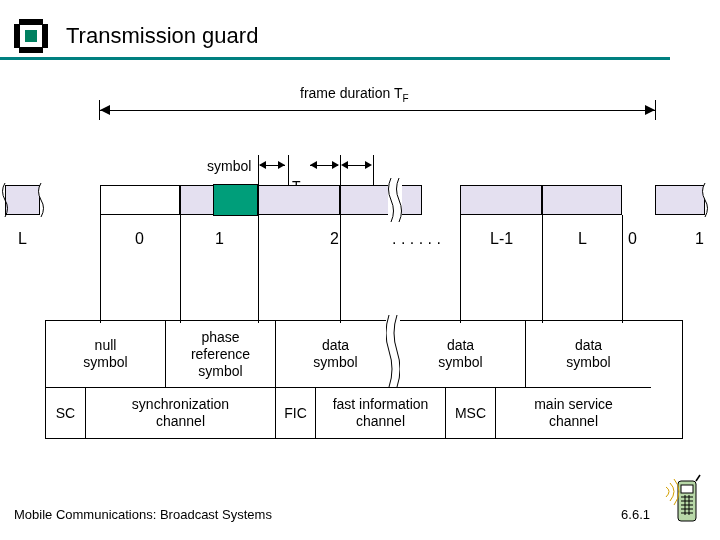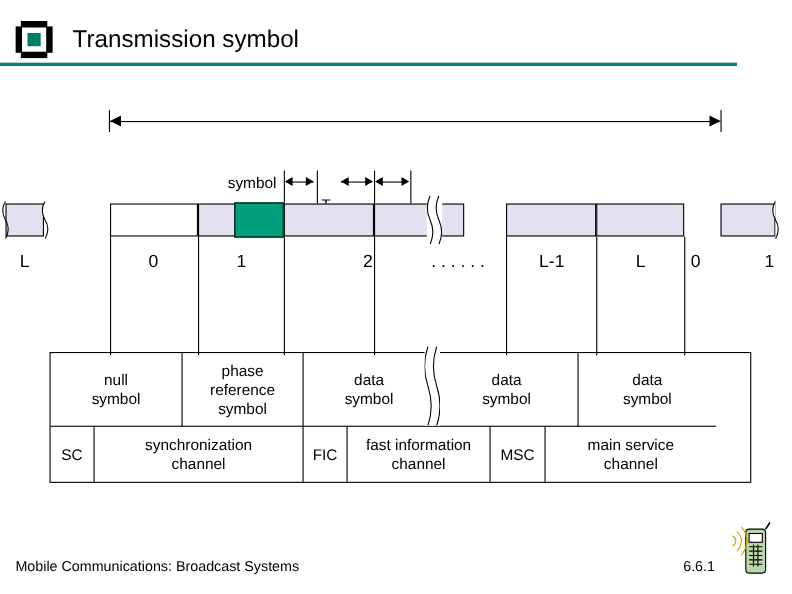--- a/index.html
+++ b/index.html
@@ -147,30 +147,33 @@
 <div class="header">
   <div class="logo">
     <svg viewBox="0 0 34 34" width="34" height="34">
       <rect x="5" y="0" width="24" height="6" fill="#000"></rect>
       <rect x="5" y="28" width="24" height="6" fill="#000"></rect>
       <rect x="0" y="5" width="6" height="24" fill="#000"></rect>
       <rect x="28" y="5" width="6" height="24" fill="#000"></rect>
       <rect x="11" y="11" width="12" height="12" fill="#008060"></rect>
     </svg>
   </div>
-  <div class="title">Transmission symbol</div>
+  <div class="title">Transmission guard</div>
 </div>
 
 <div class="diagram">
 
   <div class="frame-tick" style="left:99px"></div>
   <div class="frame-tick" style="left:655px"></div>
   <div class="frame-arrow-line"></div>
   <div class="frame-arrow-left"></div>
   <div class="frame-arrow-right"></div>
+  <div class="frame-label">
+    <span>frame duration T</span><span class="frame-sub">F</span>
+  </div>
 
 
   <div class="frame-tick" style="left:340px; top:85px; height:32px;"></div>
   <div class="frame-tick" style="left:373px; top:85px; height:32px;"></div>
   <div class="guard-line" style="left:343px; width:27px;"></div>
   <div class="guard-arr-l" style="left:341px; border-right:7px solid #000;"></div>
   <div class="guard-arr-r" style="left:365px; border-left:7px solid #000;"></div>
 
   <div class="sym-label">symbol</div>
   <div class="frame-tick" style="left:258px; top:85px; height:32px;"></div>

